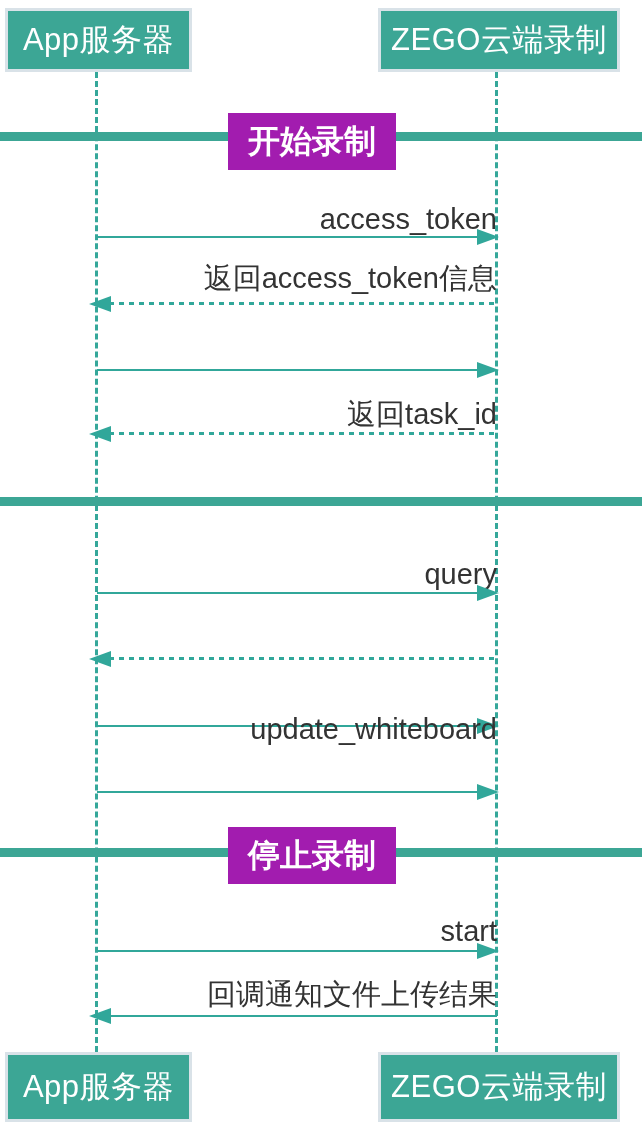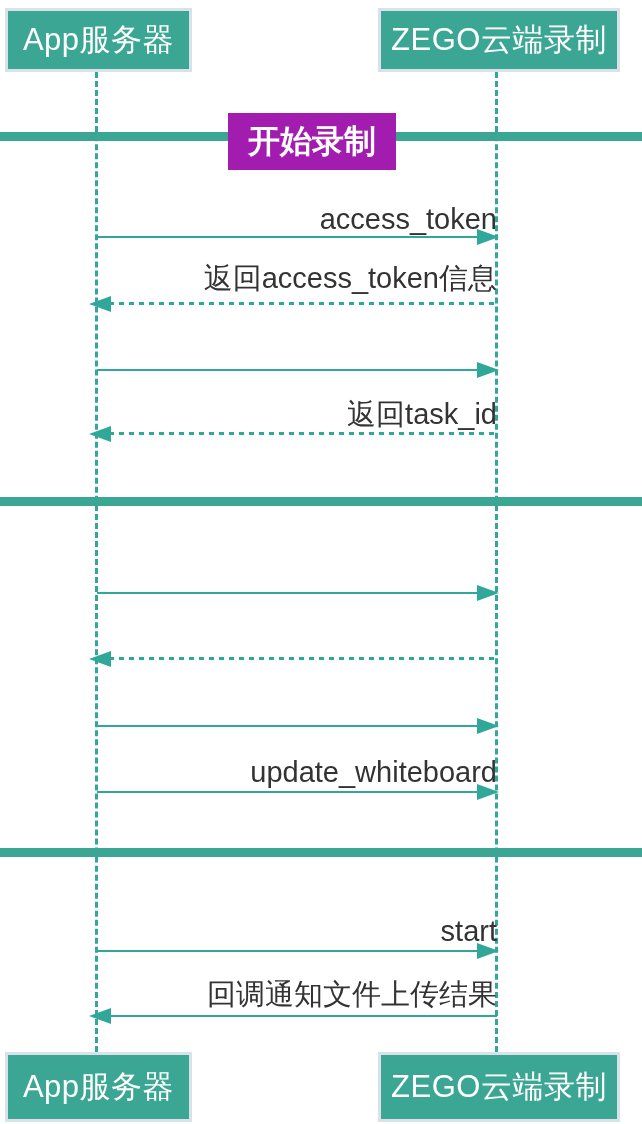--- a/index.html
+++ b/index.html
@@ -51,20 +51,21 @@
 
   <div class="lifeline left"></div>
   <div class="lifeline right"></div>
 
   <div class="rule" style="top:132px"></div>
   <div class="section-label" style="top:113px">开始录制</div>
 
   <div class="rule" style="top:497px"></div>
 
   <div class="rule" style="top:848px"></div>
+  <div class="section-label" style="top:827px">停止录制</div>
 
   <div class="msg-label" style="top:202px">access_token</div>
   <div class="arrow right" style="top:228px">
     <div class="shaft-solid"></div>
     <div class="head right"></div>
   </div>
 
   <div class="msg-label" style="top:261px">返回access_token信息</div>
   <div class="arrow left" style="top:295px">
     <div class="shaft-dotted"></div>
@@ -75,36 +76,37 @@
     <div class="shaft-solid"></div>
     <div class="head right"></div>
   </div>
 
   <div class="msg-label" style="top:397px">返回task_id</div>
   <div class="arrow left" style="top:425px">
     <div class="shaft-dotted"></div>
     <div class="head left"></div>
   </div>
 
+  <div class="msg-label" style="top:557px">query</div>
   <div class="arrow right" style="top:584px">
     <div class="shaft-solid"></div>
     <div class="head right"></div>
   </div>
 
   <div class="arrow left" style="top:650px">
     <div class="shaft-dotted"></div>
     <div class="head left"></div>
   </div>
 
   <div class="arrow right" style="top:717px">
     <div class="shaft-solid"></div>
     <div class="head right"></div>
   </div>
 
-  <div class="msg-label" style="top:755px">update_whiteboard</div>
+  <div class="msg-label" style="top:712px">update_whiteboard</div>
   <div class="arrow right" style="top:783px">
     <div class="shaft-solid"></div>
     <div class="head right"></div>
   </div>
 
   <div class="msg-label" style="top:914px">start</div>
   <div class="arrow right" style="top:942px">
     <div class="shaft-solid"></div>
     <div class="head right"></div>
   </div>

